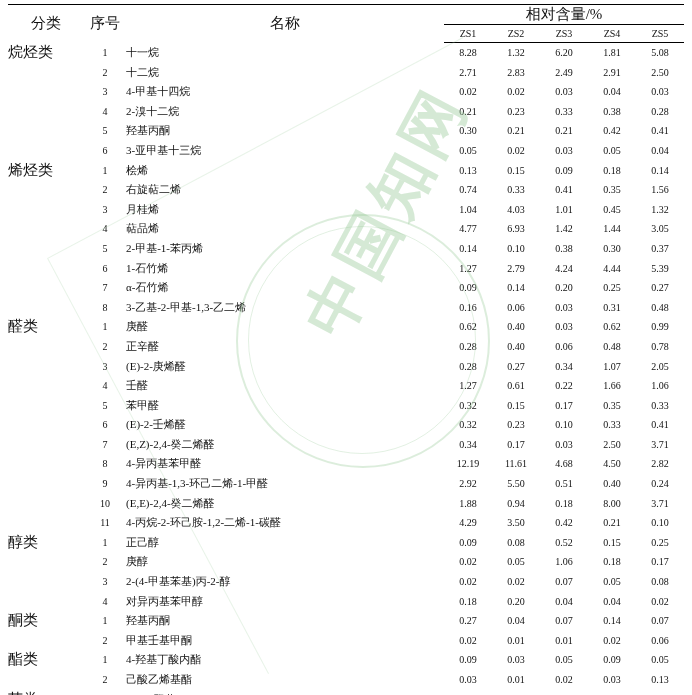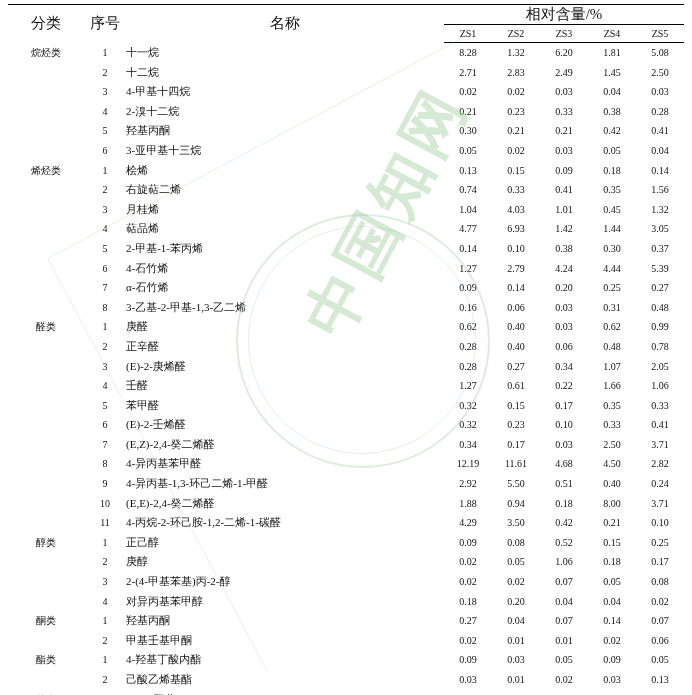--- a/index.html
+++ b/index.html
@@ -53,23 +53,23 @@
   .rule-top td { border-top: 1.3px solid #000; }
   .rule-bottom td { border-bottom: 1.1px solid #000; }
   .grp-rule { border-bottom: 0.9px solid #000; }
 
   
   tr.row td {
     height: 19.6px;
     line-height: 19.6px;
   }
   td.cls {
-    text-align: center;
+    text-align: left;
     padding-left: 22px;
-    font-size: 10px;
+    font-size: 15px;
     white-space: nowrap;
   }
   td.no {
     text-align: center;
     font-size: 10px;
   }
   td.nm {
     text-align: left;
     padding-left: 102px;
     font-size: 11px;
@@ -168,21 +168,21 @@
           <td class="v b">1.81</td>
           <td class="v b">5.08</td>
         </tr>
         <tr class="row">
           <td class="cls"></td>
           <td class="no">2</td>
           <td class="nm">十二烷</td>
           <td class="v">2.71</td>
           <td class="v">2.83</td>
           <td class="v">2.49</td>
-          <td class="v">1.45</td>
+          <td class="v">2.91</td>
           <td class="v">2.50</td>
         </tr>
         <tr class="row">
           <td class="cls"></td>
           <td class="no">3</td>
           <td class="nm">4-甲基十四烷</td>
           <td class="v">0.02</td>
           <td class="v">0.02</td>
           <td class="v">0.03</td>
           <td class="v">0.04</td>
@@ -264,21 +264,21 @@
           <td class="nm">2-甲基-1-苯丙烯</td>
           <td class="v">0.14</td>
           <td class="v">0.10</td>
           <td class="v">0.38</td>
           <td class="v">0.30</td>
           <td class="v">0.37</td>
         </tr>
         <tr class="row">
           <td class="cls"></td>
           <td class="no">6</td>
-          <td class="nm">4-石竹烯</td>
+          <td class="nm">1-石竹烯</td>
           <td class="v">1.27</td>
           <td class="v">2.79</td>
           <td class="v">4.24</td>
           <td class="v">4.44</td>
           <td class="v">5.39</td>
         </tr>
         <tr class="row">
           <td class="cls"></td>
           <td class="no b">7</td>
           <td class="nm">α-石竹烯</td>

